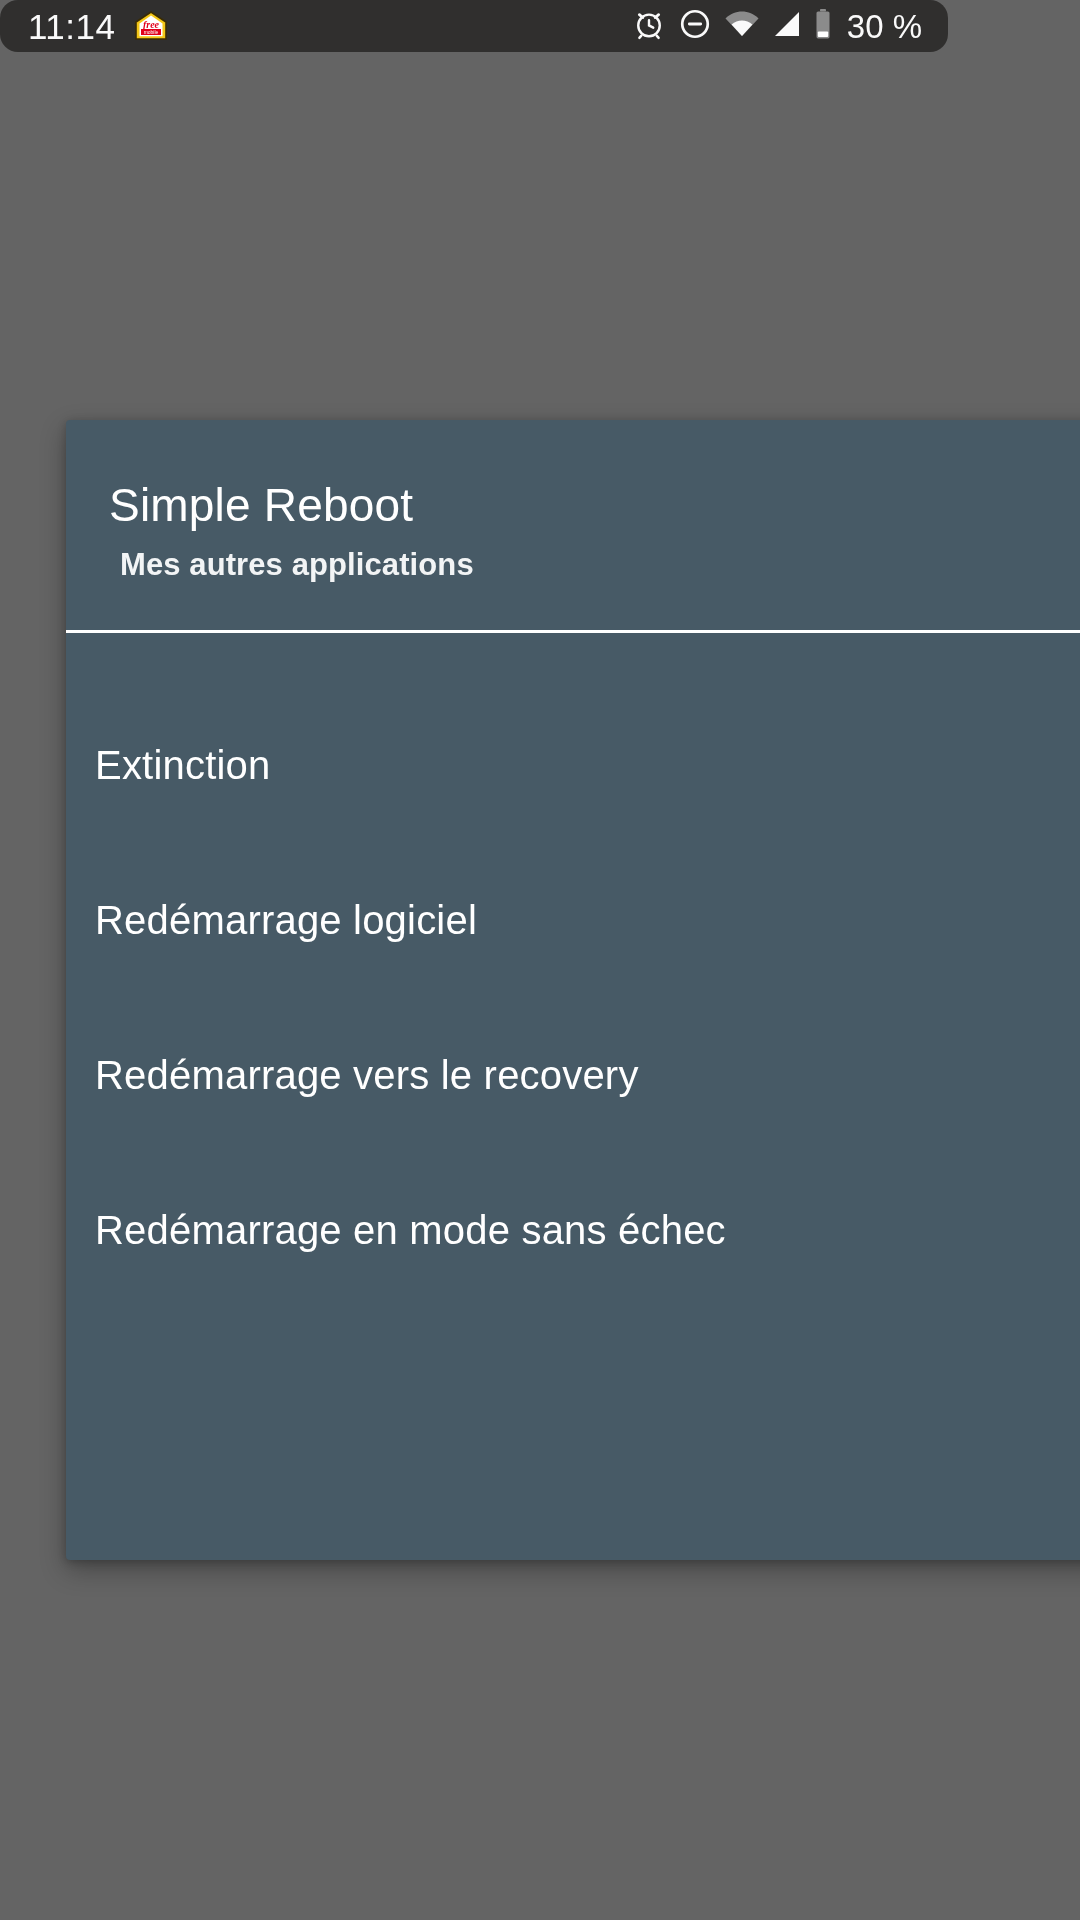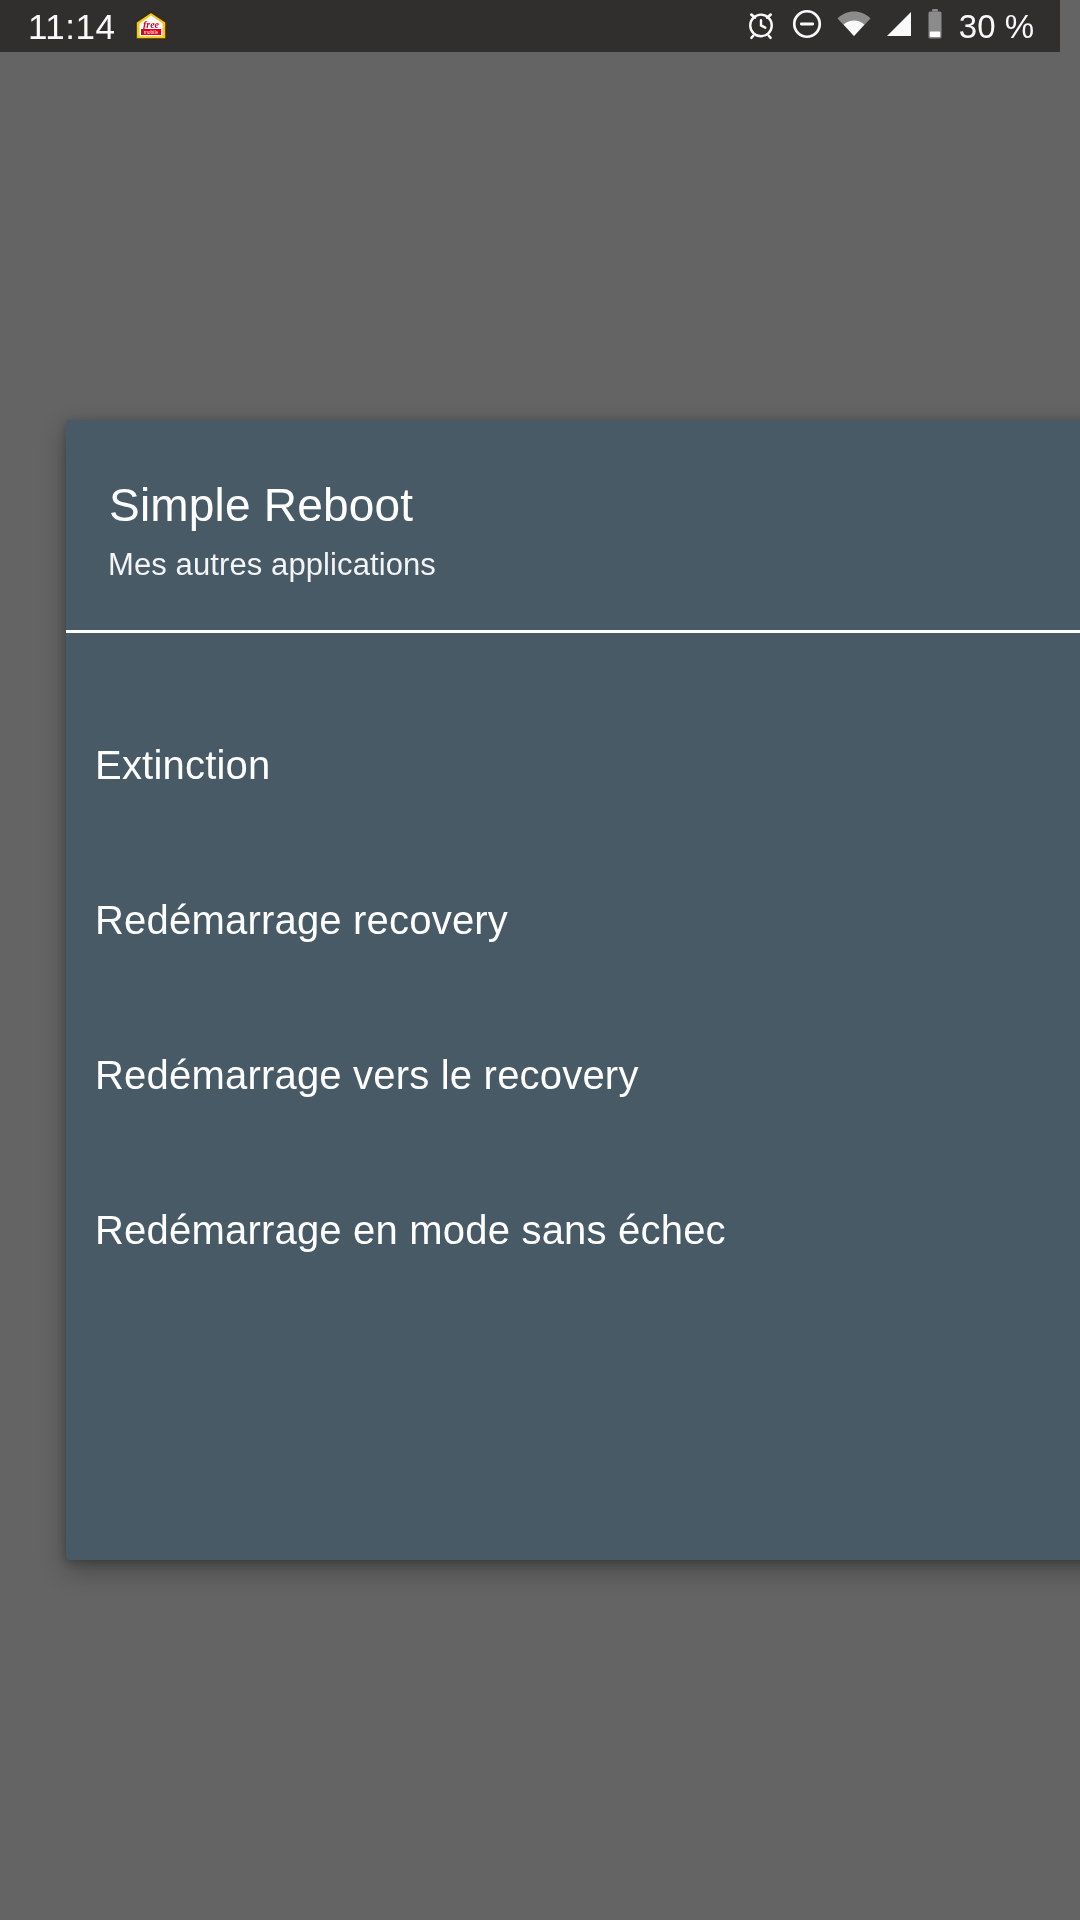--- a/index.html
+++ b/index.html
@@ -13,26 +13,27 @@
   body {
     font-family: "Liberation Sans", sans-serif;
     background: #646464;
     position: relative;
   }
 
   
   #status-bar {
     position: absolute;
     top: 0; left: 0;
-    width: 1060px;
+    width: 948px;
     height: 52px;
     background: #302f2e;
     display: flex;
     align-items: center;
     padding: 0 26px 0 28px;
+    border-radius: 18px;
   }
 
   #status-left {
     display: flex;
     align-items: center;
     gap: 18px;
   }
 
   #clock {
     color: #fafafa;
@@ -103,25 +104,25 @@
     top: 60px;
     color: #ffffff;
     font-size: 46px;
     font-weight: 400;
     line-height: 1.1;
     letter-spacing: 0.2px;
   }
 
   #dialog-subtitle {
     position: absolute;
-    left: 42px;
+    left: 54px;
     top: 126px;
     color: #f2f4f5;
     font-size: 31px;
-    font-weight: 400;
+    font-weight: 700;
     line-height: 1.2;
     letter-spacing: 0.1px;
   }
 
   #dialog-divider {
     height: 3px;
     background: #ffffff;
     width: 100%;
   }
 
@@ -226,21 +227,21 @@
   <div id="dialog-divider"></div>
 
   <ul id="menu-list">
 
     <li class="menu-item">
       <span class="menu-item-label">Extinction</span>
     </li>
 
 
     <li class="menu-item">
-      <span class="menu-item-label">Redémarrage recovery</span>
+      <span class="menu-item-label">Redémarrage logiciel</span>
     </li>
 
     <li class="menu-item">
       <span class="menu-item-label">Redémarrage vers le recovery</span>
     </li>
 
 
     <li class="menu-item">
       <span class="menu-item-label">Redémarrage en mode sans échec</span>
     </li>

